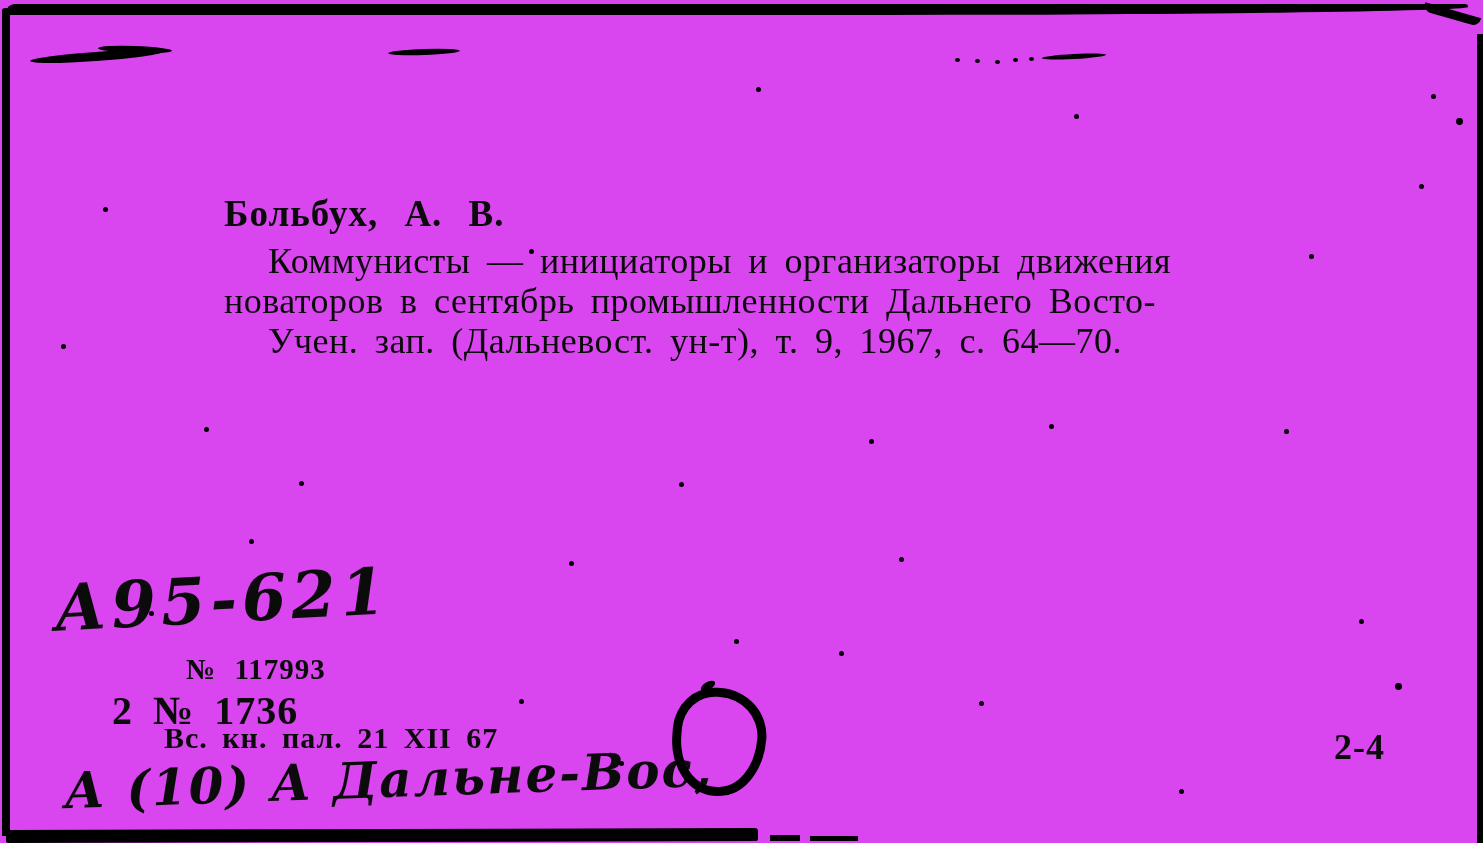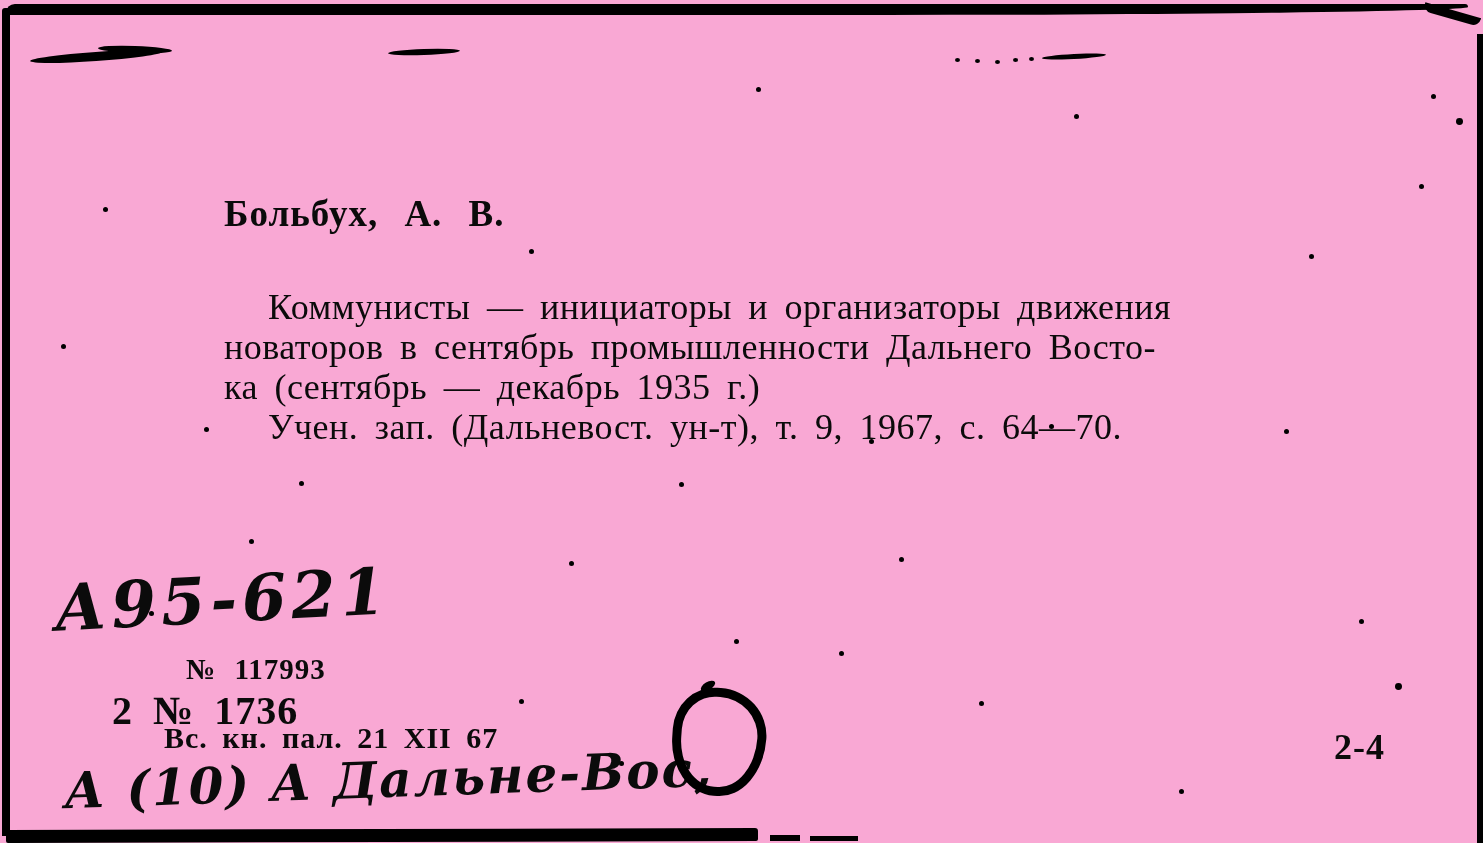--- a/index.html
+++ b/index.html
@@ -1,19 +1,19 @@
 <!DOCTYPE html>
 <html><head>
 <meta charset="utf-8">
 <style>
   html,body{margin:0;padding:0;background:#888;}
   .page{
     position:relative;
     width:1483px;height:843px;
-    background:#f9a8d4;
+    background:#d946ef;
     overflow:hidden;
     font-family:"Liberation Serif", serif;
     color:#0b0b0b;
   }
   .abs{position:absolute;}
   
   .edge-top{left:6px;top:4px;width:1462px;height:11px;background:#000;
     border-radius:12px 4px 60% 2px / 12px 4px 100% 2px;}
   .edge-top-right{right:2px;top:10px;width:58px;height:9px;background:#000;
     transform:rotate(16deg);border-radius:0 0 8px 8px;}
@@ -43,21 +43,21 @@
       300px 482px 0 1px #000, 680px 483px 0 1px #000, 900px 558px 0 1px #000,
       570px 562px 0 1px #000, 1397px 685px 0 2px #000, 1360px 620px 0 1px #000,
       250px 540px 0 1px #000, 1432px 95px 0 1px #000, 1458px 120px 0 2px #000,
       735px 640px 0 1px #000, 520px 700px 0 1px #000, 620px 762px 0 1px #000,
       1180px 790px 0 1px #000, 980px 702px 0 1px #000, 840px 652px 0 1px #000,
       1075px 115px 0 1px #000, 1285px 430px 0 1px #000, 150px 612px 0 1px #000;}
   
   .author{left:224px;top:192px;font-size:37px;font-weight:bold;
     letter-spacing:1px;word-spacing:16px;white-space:nowrap;}
   .bodytext{left:224px;top:241px;font-size:36px;line-height:40px;
-    letter-spacing:0.5px;word-spacing:7px;width:1210px;margin-top:46px;}
+    letter-spacing:0.5px;word-spacing:7px;width:1210px;}
   .bodytext .ln{white-space:nowrap;}
   .bodytext .indent{padding-left:44px;}
   .accession{left:168px;top:653px;font-size:29px;font-weight:bold;
     letter-spacing:1px;word-spacing:10px;white-space:nowrap;margin-left:18px;}
   .copynum{left:112px;top:687px;font-size:40px;font-weight:bold;
     letter-spacing:1px;word-spacing:9px;white-space:nowrap;}
   .stamp{left:164px;top:721px;font-size:30px;font-weight:bold;
     letter-spacing:1px;word-spacing:6px;white-space:nowrap;}
   .corner-mark{left:1334px;top:726px;font-size:36px;font-weight:bold;
     letter-spacing:1px;white-space:nowrap;}
@@ -91,21 +91,20 @@
   <div class="abs smudge2"></div>
   <div class="abs smudge3"></div>
   <div class="abs dotline"></div>
   <div class="abs specks"></div>
 
   <div class="abs author">Больбух, А. В.</div>
 
   <div class="abs bodytext">
     <div class="ln indent">Коммунисты — инициаторы и организаторы движения</div>
     <div class="ln">новаторов в сентябрь промышленности Дальнего Восто-</div>
-    <div class="ln">ка (сентябрь — декабрь 1935 г.)</div>
     <div class="ln indent">Учен. зап. (Дальневост. ун-т), т. 9, 1967, с. 64—70.</div>
   </div>
 
   <div class="abs callnum">А95-621</div>
 
   <div class="abs accession">№ 117993</div>
   <div class="abs copynum">2 № 1736</div>
   <div class="abs stamp">Вс. кн. пал. 21 XII 67</div>
 
   <div class="abs hand-note">А (10) А Дальне-Вос,</div>

